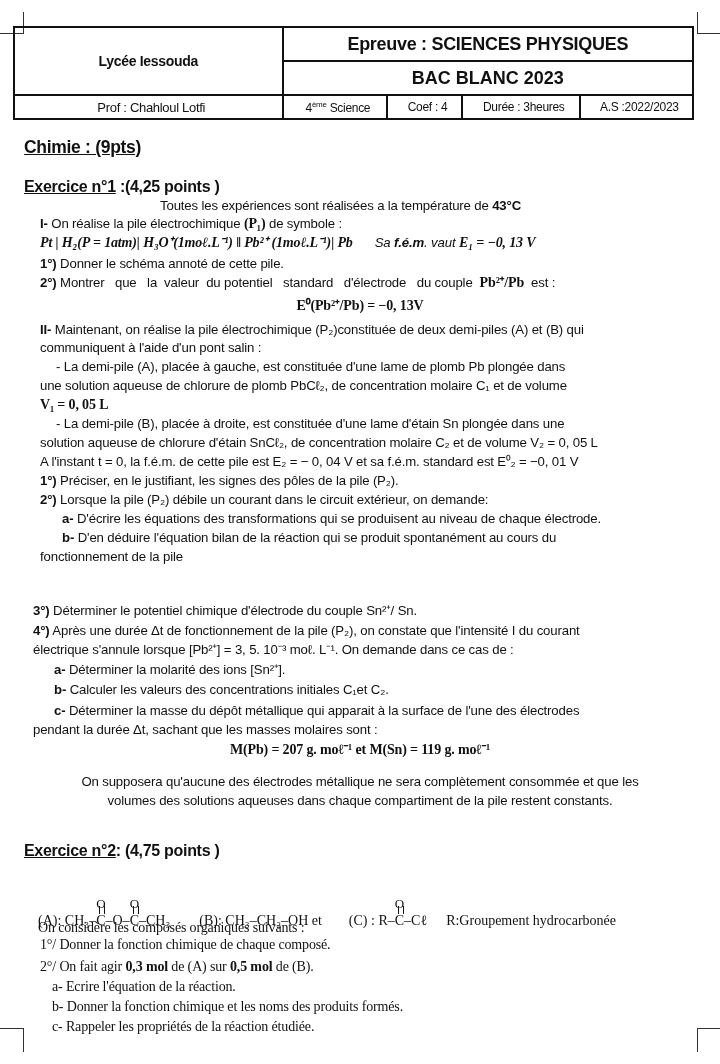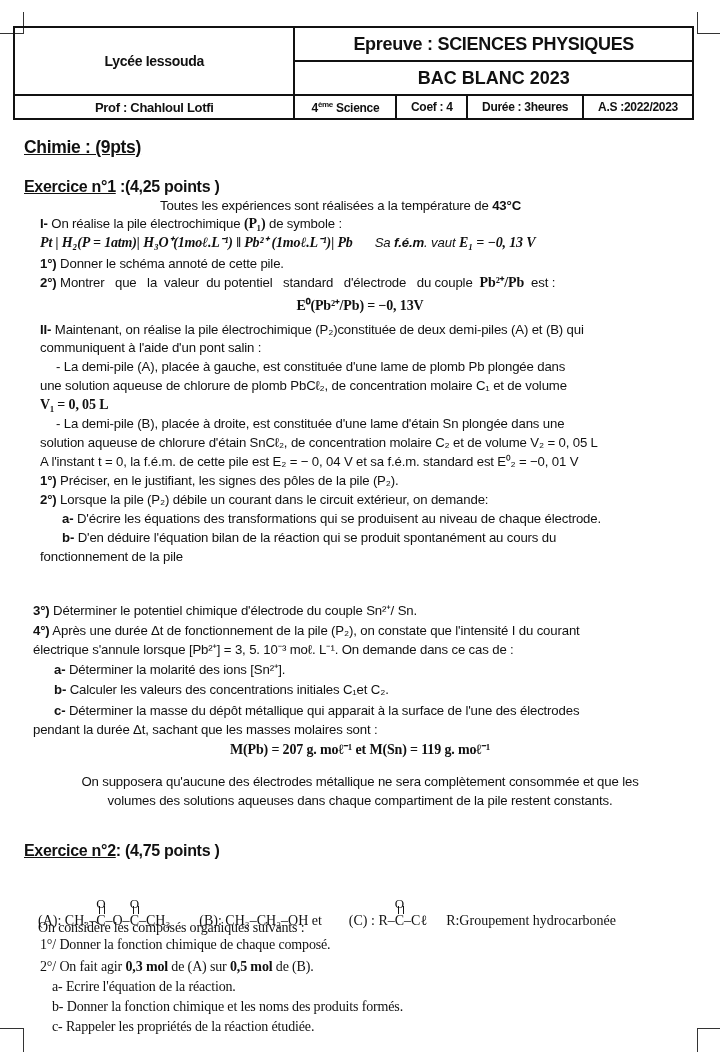--- a/index.html
+++ b/index.html
@@ -3,21 +3,21 @@
 <meta charset="utf-8">
 <style>
   html,body{margin:0;padding:0;background:#fff;}
   body{width:720px;height:1064px;position:relative;overflow:hidden;font-family:"Liberation Sans",sans-serif;color:#111;}
   .crop{position:absolute;background:#333;}
   .hdr{position:absolute;left:13px;top:26px;width:681px;border-collapse:collapse;}
   .hdr td{border:2px solid #111;text-align:center;font-family:"Liberation Sans",sans-serif;}
   .t-school{font-size:14px;font-weight:bold;height:64px;width:277px;letter-spacing:-0.3px;}
   .t-epr{font-size:18px;font-weight:bold;height:30px;letter-spacing:-0.3px;}
   .t-bac{font-size:18px;font-weight:bold;height:30px;}
-  .t-small{font-size:12px;font-weight:bold;height:20px;letter-spacing:-0.3px;}
+  .t-small{font-size:12px;font-weight:normal;height:20px;letter-spacing:-0.3px;padding-left:7px;}
   .t-small sup{font-size:8px;}
   .sec{position:absolute;left:24px;font-size:17.5px;font-weight:bold;letter-spacing:-0.3px;}
   .sec u{margin-top:29px;}
   .ex{position:absolute;left:24px;font-size:16px;font-weight:bold;letter-spacing:-0.3px;}
   .ln{position:absolute;left:40px;font-size:13.2px;line-height:18px;white-space:nowrap;letter-spacing:-0.15px;}
   .ln b{font-weight:bold;}
   .m{font-family:"Liberation Serif",serif;font-weight:bold;font-size:14px;}
   .c{left:0;width:720px;text-align:center;}
   .i1{left:56px;}
   .serif{font-family:"Liberation Serif",serif;font-size:14px;}

